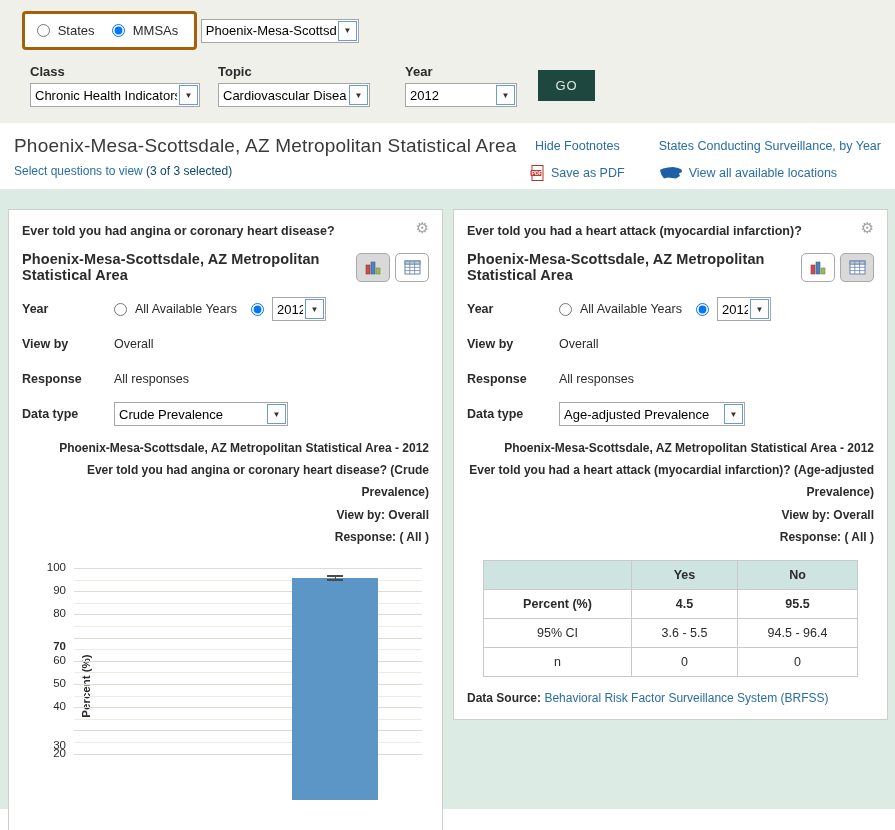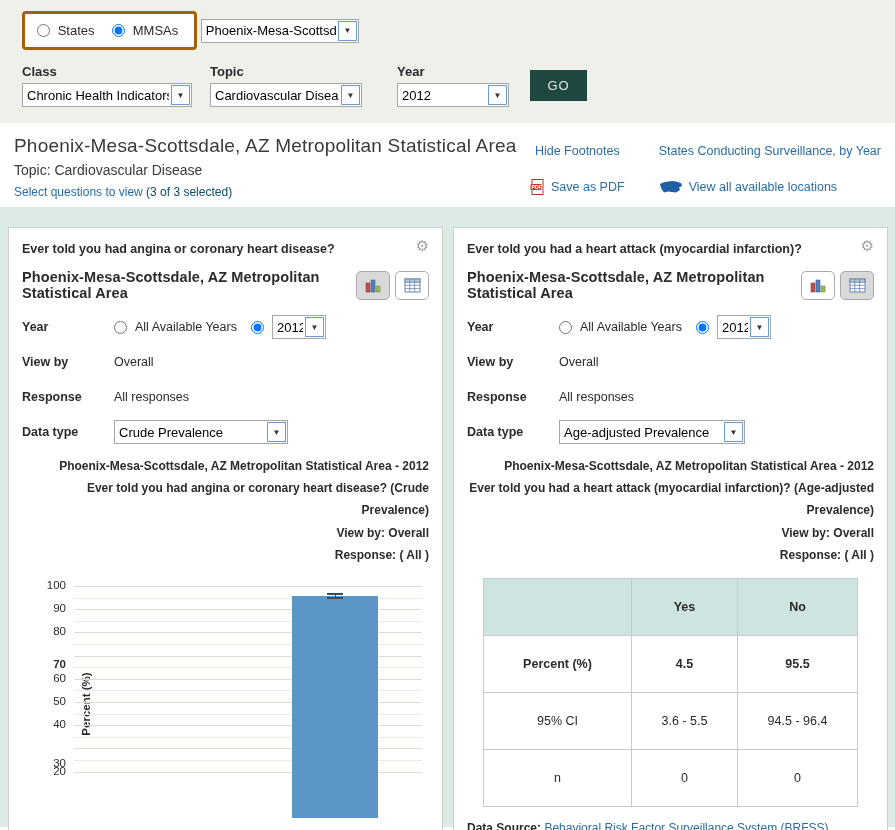--- a/index.html
+++ b/index.html
@@ -26,21 +26,21 @@
     font-family: "Liberation Sans", sans-serif; font-size: 13px;
     padding: 2px 22px 2px 4px; width: 100%;
   }
   .selwrap::after {
     content: "▼"; position: absolute; right: 2px; top: 2px; bottom: 2px;
     width: 17px; border: 1px solid #6b9bd2; color: #333; background: #fdfdfd;
     font-size: 8px; display: flex; align-items: center; justify-content: center;
     pointer-events: none;
   }
   .filter-row { display: flex; align-items: flex-start; }
-  .fcol1 { width: 188px; } .fcol2 { width: 187px; } .fcol3 { width: 133px; }
+  .fcol1 { width: 188px; margin-left: 8px; } .fcol2 { width: 187px; } .fcol3 { width: 133px; }
   .go-btn {
     margin-top: 20px; width: 57px; height: 31px; background: #1d473f;
     color: #dfe8e2; border: none; font-size: 13px; letter-spacing: 1px;
     font-family: "Liberation Sans", sans-serif; cursor: pointer;
   }
 
   
   .headband { background: #fff; padding: 12px 10px 8px 14px; display: flex; }
   .headband h1 { font-size: 19px; font-weight: normal; color: #3a3a3a; letter-spacing: 0.2px; }
   .topic-line { font-size: 14px; color: #3a3a3a; margin-top: 5px; }
@@ -90,21 +90,21 @@
   .ylab { position: absolute; font-size: 11.5px; width: 36px; text-align: right; left: 8px; }
   .ytitle {
     position: absolute; left: -58px; top: 112px; transform: rotate(-90deg);
     font-weight: bold; font-size: 11.5px; width: 140px; text-align: center;
   }
   .datasource { margin-top: 20px; font-size: 12px; }
   .datasource b { font-size: 12px; margin-top: 27px; }
 
   
   .dtable { border-collapse: collapse; margin: 12px auto 4px; font-size: 12.5px; }
-  .dtable th, .dtable td { border: 1px solid #c9c9c9; text-align: center; padding: 21px 10px; }
+  .dtable th, .dtable td { border: 1px solid #c9c9c9; text-align: center; padding: 7px 10px; }
   .dtable thead th { background: #cde4e0; font-weight: bold; }
   .dtable .c1 { width: 148px; } .dtable .c2 { width: 106px; } .dtable .c3 { width: 120px; }
   .dtable tr.bold td { font-weight: bold; }
   .dtable td.rowlab-b { font-weight: bold; }
 </style>
 </head>
 <body>
 
 <div class="filters">
   <div class="mode-box">
@@ -149,21 +149,20 @@
         </select>
       </span>
     </div>
     <button class="go-btn">GO</button>
   </div>
 </div>
 
 <div class="headband">
   <div>
     <h1>Phoenix-Mesa-Scottsdale, AZ Metropolitan Statistical Area</h1>
-    <div class="topic-line">Topic: Cardiovascular Disease</div>
     <div class="selq-line">
       <a>Select questions to view</a><span class="count"> (3 of 3 selected)</span>
     </div>
   </div>
   <div class="head-links">
     <div class="hl-item hl-c">
         <a>Hide Footnotes</a>
       </div>
     <div class="hl-item">
         <a>States Conducting Surveillance, by Year</a>

